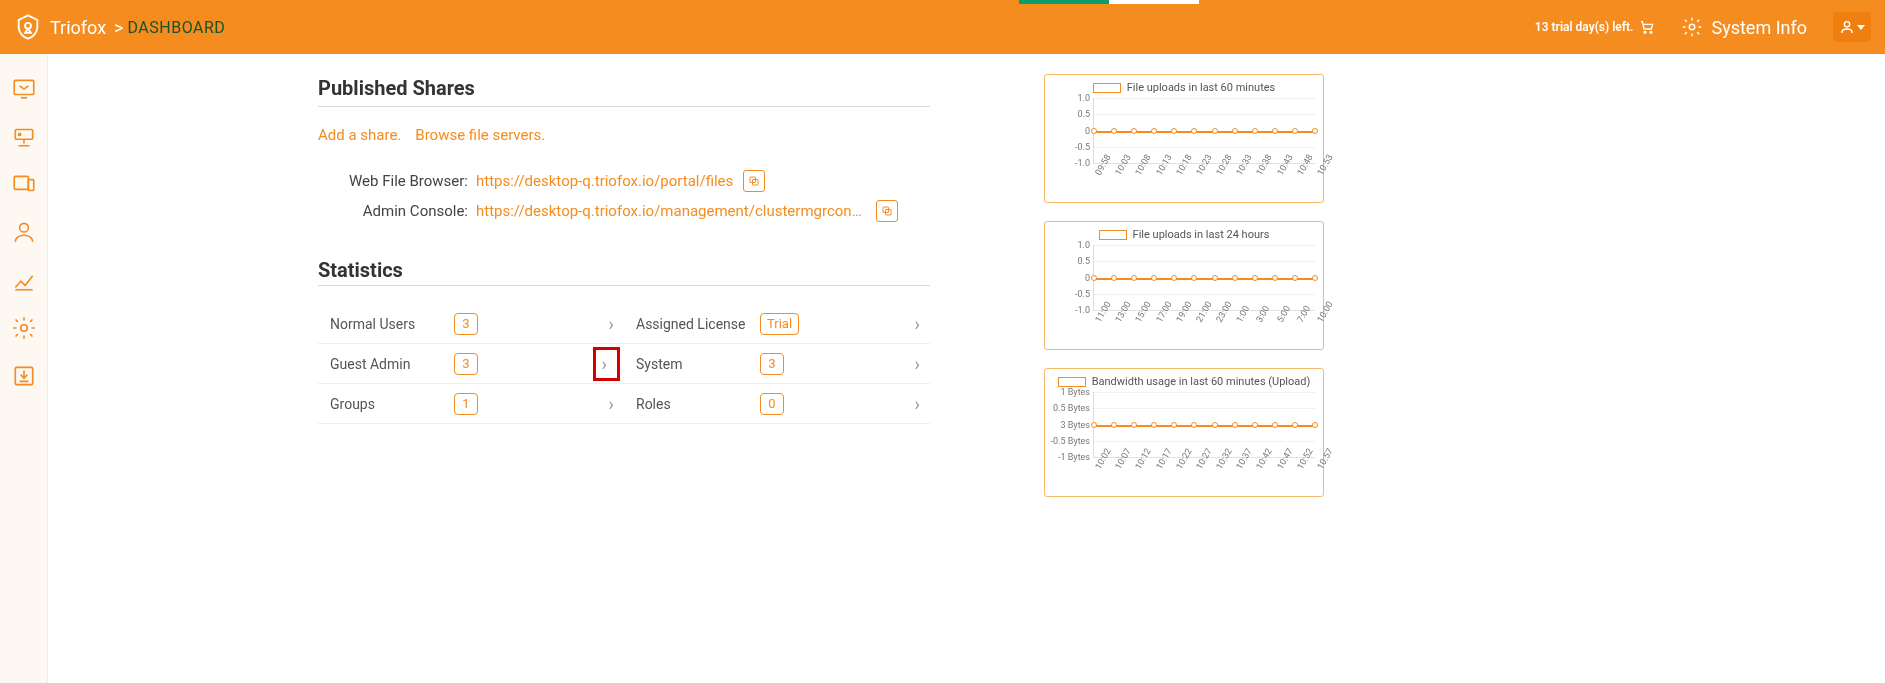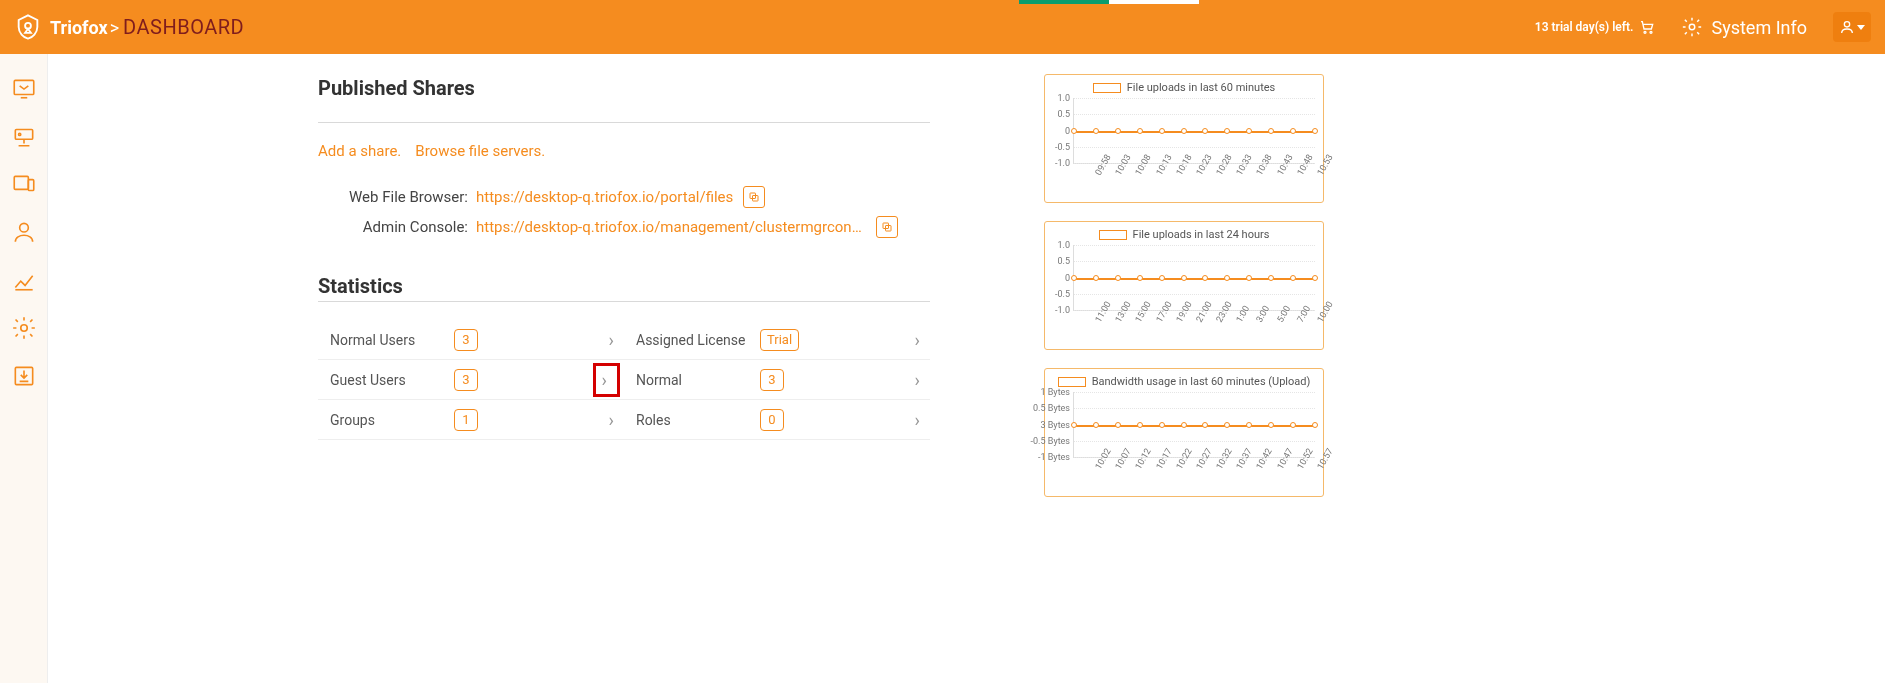--- a/index.html
+++ b/index.html
@@ -4,37 +4,37 @@
 <style>
   * { box-sizing: border-box; margin: 0; padding: 0; }
   body { font-family: "Segoe UI", Roboto, Arial, sans-serif; color: #444; background:#fff; width:1885px; }
   a { text-decoration:none; }
 
   
   .topbar { background:#f58c1f; height:54px; display:flex; align-items:center; color:#fff; position:relative; }
   .progress-strip { position:absolute; top:0; left:1019px; width:180px; height:4px; background:#fff; }
   .progress-strip .fill { height:100%; width:90px; background:#0a9d6e; }
   .brand-logo { width:28px; height:28px; margin:0 8px 0 14px; display:flex; align-items:center; justify-content:center; }
-  .brand-name { font-size:18px; font-weight:700; }
+  .brand-name { font-size:18px; font-weight:400; margin-right:6px; }
   .crumb-sep { font-size:18px; margin:0 4px 0 2px; }
-  .crumb-current { color:#7f1d1d; font-size:20px; letter-spacing:.5px; }
+  .crumb-current { color:#14532d; font-size:16px; letter-spacing:.5px; }
   .top-right { margin-left:auto; display:flex; align-items:center; gap:26px; padding-right:14px; height:100%; }
   .trial { font-size:12px; font-weight:600; display:flex; align-items:center; gap:6px; }
   .sysinfo { display:flex; align-items:center; gap:8px; font-size:18px; }
   .user-pill { background:#ef7f0f; width:38px; height:30px; border-radius:4px; display:flex; align-items:center; justify-content:center; gap:2px; }
   .caret-down { width:0;height:0;border-left:4px solid transparent;border-right:4px solid transparent;border-top:5px solid #fff; }
 
   
   .leftrail { position:absolute; top:54px; left:0; width:48px; background:#fdf8f2; height:629px; padding-top:20px; display:flex; flex-direction:column; align-items:center; gap:20px; border-right:1px solid #eee; }
   .rail-icon { width:28px; height:28px; color:#f58c1f; display:flex; align-items:center; justify-content:center; cursor:pointer; }
 
   
   .main { position:absolute; left:48px; top:54px; right:0; padding:22px 0 0 270px; }
   .content-col { width:612px; }
-  .section-title { font-size:20px; color:#333; margin-bottom:6px; border-bottom:1px solid #d9d9d9; padding-bottom:22px; }
+  .section-title { font-size:20px; color:#333; margin-bottom:6px; border-bottom:1px solid #d9d9d9; padding-bottom:6px; }
   .section-title.flex { display:flex; justify-content:space-between; align-items:flex-end; }
   .sub-text { font-size:15px; color:#555; margin:14px 0 4px; }
   .orange-link { color:#f58c1f; }
   .links-row { margin:18px 0 26px; }
   .links-row a { color:#f58c1f; font-size:15px; margin-right:10px; }
   .edit-url { color:#f58c1f; font-size:13px; display:flex; align-items:center; gap:4px; }
   .desc { font-size:15px; color:#555; margin:14px 0 18px; line-height:1.6; }
   .url-row { display:flex; align-items:center; font-size:15px; margin:8px 0; }
   .url-label { width:150px; text-align:right; color:#444; margin-right:8px; }
   .url-val { color:#f58c1f; max-width:390px; white-space:nowrap; overflow:hidden; text-overflow:ellipsis; }
@@ -48,21 +48,21 @@
   .stat-label { flex:0 0 120px; font-size:14px; color:#555; }
   .stat-badge { min-width:24px; height:22px; border:1px solid #f58c1f; color:#f58c1f; border-radius:4px; font-size:13px; display:flex; align-items:center; justify-content:center; padding:0 6px; margin-left:4px; }
   .stat-chevron { margin-left:auto; color:#999; font-size:18px; padding-right:6px; }
   .highlight-box { border:3px solid #d40000; padding:0 10px 0 6px; margin-left:auto; height:34px; display:flex; align-items:center; }
 
   
   .charts-col { position:absolute; left:996px; top:20px; width:280px; }
   .chart-box { border:1px solid #f5b96a; border-radius:3px; padding:6px 8px 8px; margin-bottom:18px; background:#fff; }
   .chart-legend { display:flex; align-items:center; justify-content:center; gap:6px; font-size:11px; color:#555; margin-bottom:4px; }
   .chart-swatch { width:28px; height:10px; border:1px solid #f58c1f; background:#fff; }
-  .chart-plot { position:relative; height:66px; border-left:1px solid #ddd; border-bottom:1px solid #ddd; margin-left:20px; margin-bottom:4px;padding-left:8px; }
+  .chart-plot { position:relative; height:66px; border-left:1px solid #ddd; border-bottom:1px solid #ddd; margin-left:40px; margin-bottom:4px;padding-left:8px; }
   .chart-grid-h { position:absolute; left:0; right:0; border-top:1px dotted #e5e5e5; }
   .chart-zero-line { position:absolute; left:0; right:0; top:50%; height:2px; background:#f58c1f; }
   .chart-dot { position:absolute; width:6px; height:6px; border-radius:50%; background:#fff; border:1.5px solid #f58c1f; top:calc(50% - 3px); }
   .chart-yticks { position:absolute; left:-40px; top:0; bottom:0; width:38px; font-size:9px; color:#777; }
   .chart-ytick { position:absolute; right:2px; transform:translateY(-50%); white-space:nowrap; }
   .chart-xticks-wrap { margin-left:40px; position:relative; height:26px; }
   .chart-xt { position:absolute; font-size:9px; color:#777; transform:rotate(-60deg); transform-origin:left top; top:4px; }
 
   svg { display:block; }
 </style>
@@ -194,40 +194,40 @@
 
     <h2 class="stats-title">Statistics</h2>
     <div class="stats-grid">
       <div class="stats-col">
         <div class="stat-row">
           <span class="stat-label">Normal Users</span>
           <span class="stat-badge">3</span>
           <span class="stat-chevron">›</span>
         </div>
         <div class="stat-row">
-          <span class="stat-label">Guest Users</span>
+          <span class="stat-label">Guest Admin</span>
           <span class="stat-badge">3</span>
           <span class="highlight-box">
             <span class="stat-chevron" style="margin:0;padding:0">›</span>
           </span>
         </div>
         <div class="stat-row">
           <span class="stat-label">Groups</span>
           <span class="stat-badge">1</span>
           <span class="stat-chevron">›</span>
         </div>
       </div>
       <div class="stats-col">
         <div class="stat-row">
           <span class="stat-label">Assigned License</span>
           <span class="stat-badge">Trial</span>
           <span class="stat-chevron">›</span>
         </div>
         <div class="stat-row">
-          <span class="stat-label">Normal</span>
+          <span class="stat-label">System</span>
           <span class="stat-badge">3</span>
           <span class="stat-chevron">›</span>
         </div>
         <div class="stat-row">
           <span class="stat-label">Roles</span>
           <span class="stat-badge">0</span>
           <span class="stat-chevron">›</span>
         </div>
       </div>
     </div>

